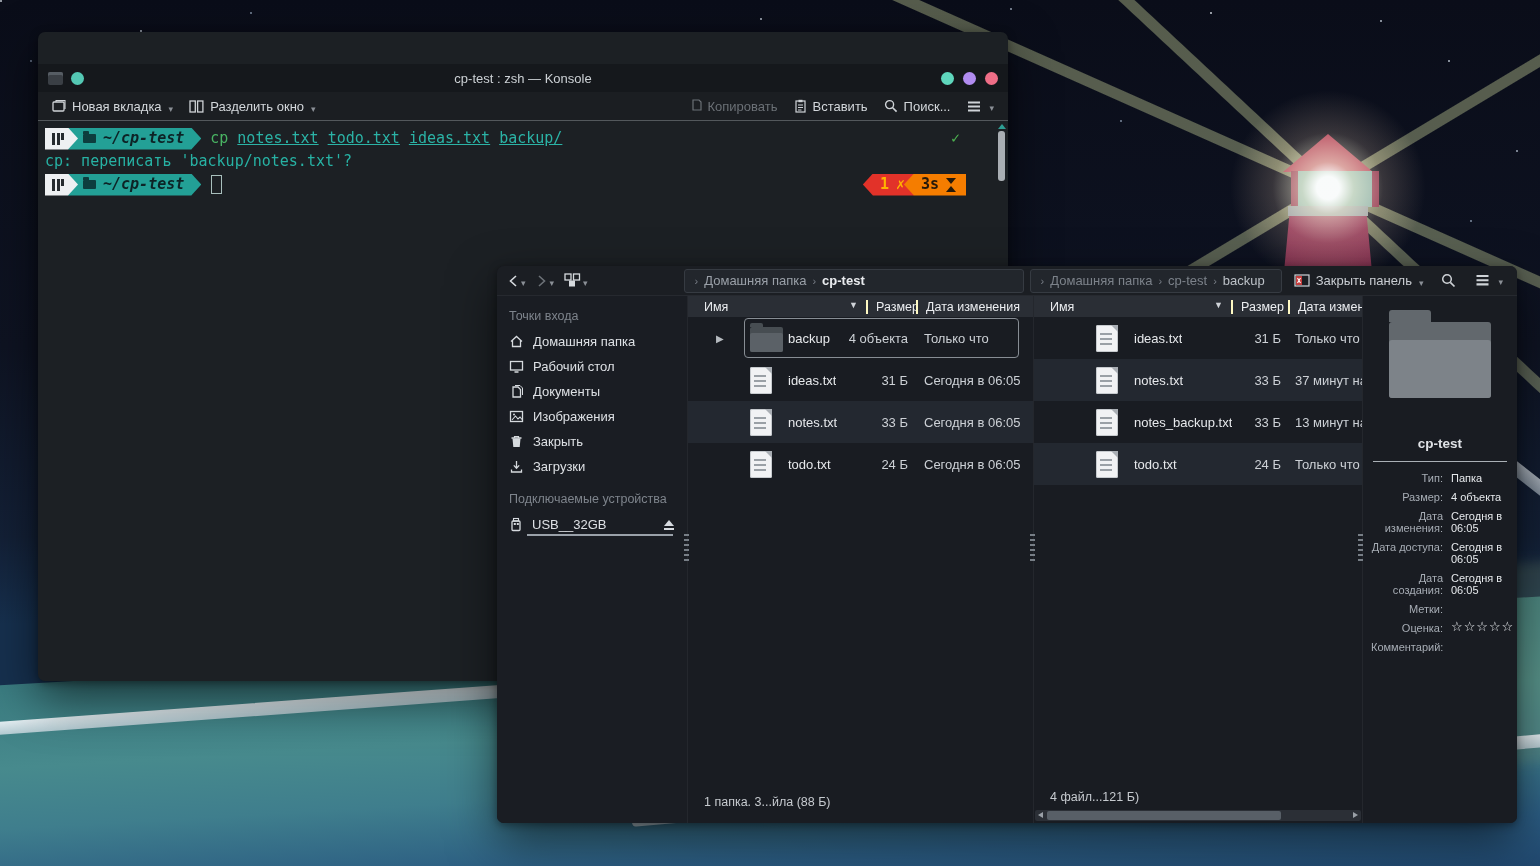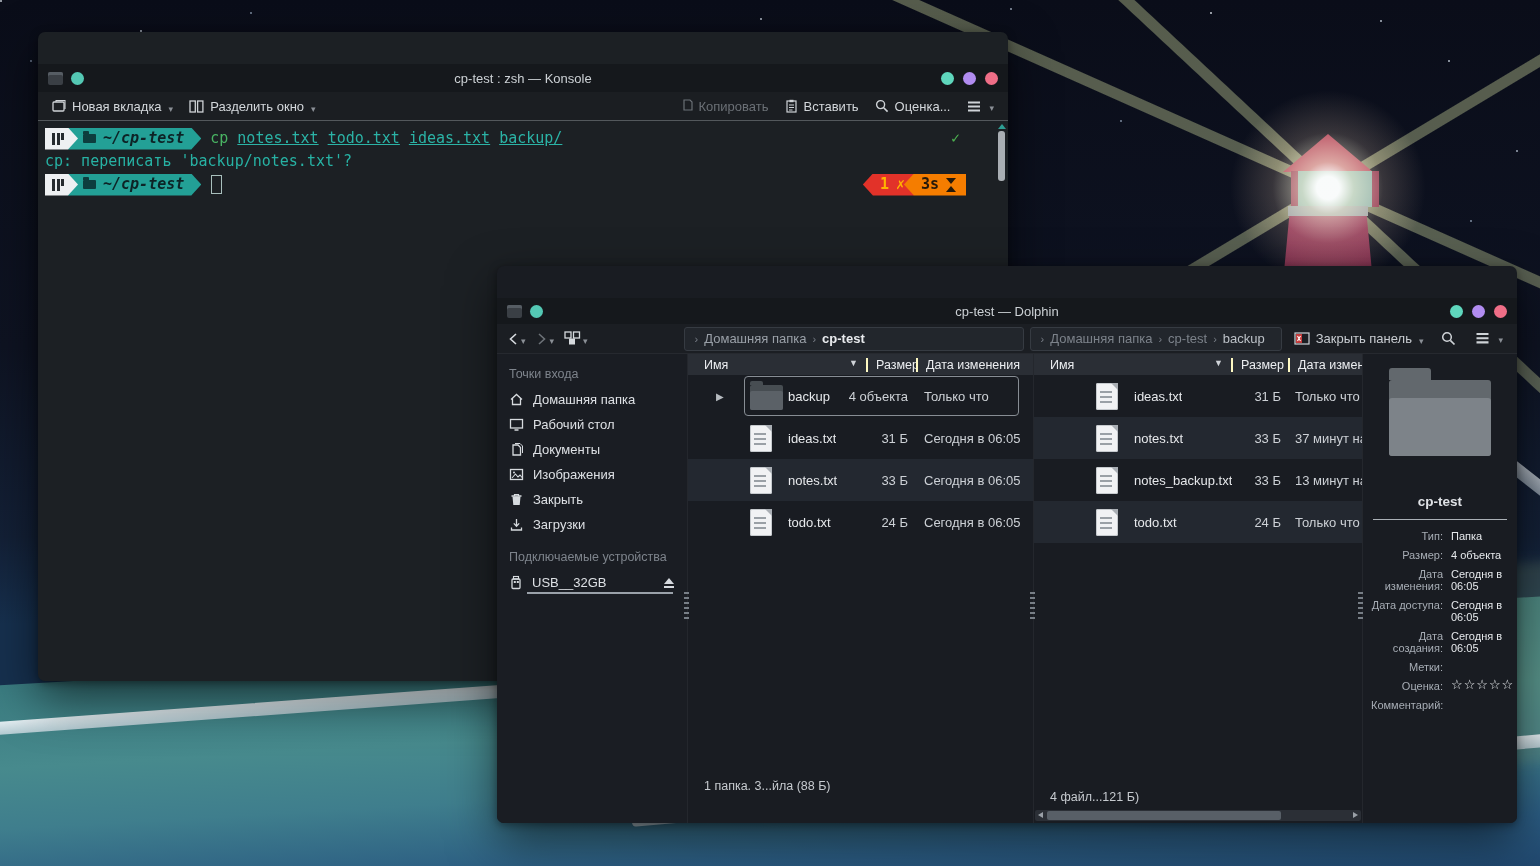--- a/index.html
+++ b/index.html
@@ -101,21 +101,21 @@
   .view.right .vh-name{width:197px;display:flex;} .view.right .vh-size{width:57px;} .view.right .vh-date{flex:1;}
   .view.right .rowsize{left:175px;width:72px;} .view.right .rowdate{left:261px;right:0;}
   .icon-file{width:22px;height:27px;background:#f1f2f4;border-radius:2px;position:relative;box-shadow:inset 0 0 0 1px #c6cace;}
   .icon-file::before{content:"";position:absolute;right:0;top:0;border-left:7px solid transparent;border-top:7px solid #a9aeb4;}
   .icon-file::after{content:"";position:absolute;left:4px;right:6px;top:8px;height:13px;
     background:repeating-linear-gradient(180deg,#9aa0a6 0 2px,transparent 2px 5px);}
   .icon-folder{width:33px;height:25px;background:#474d52;border-radius:2px;position:relative;margin-top:3px;}
   .icon-folder::before{content:"";position:absolute;left:0;top:-4px;width:13px;height:4px;background:#474d52;border-radius:2px 2px 0 0;}
   .icon-folder::after{content:"";position:absolute;left:0;right:0;bottom:0;height:19px;background:#5b6167;border-radius:2px;}
   .vstatus{margin-top:auto;flex:0 0 auto;color:#c6cacf;font-size:12.5px;padding:0 16px;}
-  .view.left .vstatus{padding-bottom:30px;}
+  .view.left .vstatus{padding-bottom:14px;}
   .hscroll{height:11px;margin:6px 1px 2px;background:#2b2f36;border-radius:2px;position:relative;}
   .hscroll .hhandle{position:absolute;left:12px;right:80px;top:1px;bottom:1px;background:#585f67;border-radius:2px;}
   .hscroll .ar{position:absolute;top:2px;width:0;height:0;border-top:3.5px solid transparent;border-bottom:3.5px solid transparent;}
   .hscroll .arl{left:3px;border-right:5px solid #9aa0a7;}
   .hscroll .arr{right:3px;border-left:5px solid #9aa0a7;}
   .infopanel{flex:1;border-left:1px solid #24272d;background:#191c22;padding:12px 8px 0;color:#dfe2e6;overflow:hidden;}
   .bigfolder{width:102px;height:76px;background:#62686d;border-radius:3px;position:relative;margin:14px auto 0;}
   .bigfolder::before{content:"";position:absolute;left:0;top:-12px;width:42px;height:12px;background:#62686d;border-radius:3px 3px 0 0;}
   .bigfolder::after{content:"";position:absolute;left:0;right:0;bottom:0;height:58px;background:#7d8389;border-radius:3px;}
   .infotitle{text-align:center;font-weight:bold;font-size:13.5px;margin-top:38px;}
@@ -188,21 +188,21 @@
             <rect x="4.5" y="0.8" width="4" height="2.4" fill="#cfd3d7"></rect>
             <path d="M4 6h5M4 8.5h5M4 11h3.5" stroke="#cfd3d7" stroke-width="1"></path>
           </svg>
         <span>Вставить</span>
       </div>
       <div class="kbtn">
         <svg class="ic" width="14" height="14" viewBox="0 0 14 14">
             <circle cx="5.6" cy="5.6" r="4" fill="none" stroke="#cfd3d7" stroke-width="1.4"></circle>
             <path d="M8.7 8.7 12.6 12.6" stroke="#cfd3d7" stroke-width="1.6"></path>
           </svg>
-        <span>Оценка...</span>
+        <span>Поиск...</span>
       </div>
       <div class="kbtn">
         <svg class="ic" width="16" height="13" viewBox="0 0 16 13">
             <path d="M2 2.5h12M2 6.5h12M2 10.5h12" stroke="#cfd3d7" stroke-width="2"></path>
           </svg>
         <span class="caret">▾</span>
       </div>
     </div>
     <div class="term">
       <div class="tline">
@@ -252,30 +252,20 @@
         </span>
       </div>
       <div class="kscroll">
         <div class="up"></div>
         <div class="handle"></div>
       </div>
     </div>
   </div>
 
   <div class="win" id="dolphin">
-    <div class="titlebar" style="height:26px">
-      <div class="appmini"></div>
-      <div class="pindot"></div>
-      <div class="tb-title">cp-test — Dolphin</div>
-      <div class="dots">
-        <div class="dot dot-teal"></div>
-        <div class="dot dot-purple"></div>
-        <div class="dot dot-red"></div>
-      </div>
-    </div>
     <div class="dtoolbar">
       <div class="navbtn">
         <svg class="ic" width="12" height="14" viewBox="0 0 12 14">
             <path d="M9 2 3.5 7 9 12" fill="none" stroke="#d6dade" stroke-width="1.6"></path>
           </svg>
         <span class="caret">▾</span>
       </div>
       <div class="navbtn">
         <svg class="ic" width="12" height="14" viewBox="0 0 12 14">
             <path d="M3 2 8.5 7 3 12" fill="none" stroke="#6c7177" stroke-width="1.6"></path>

